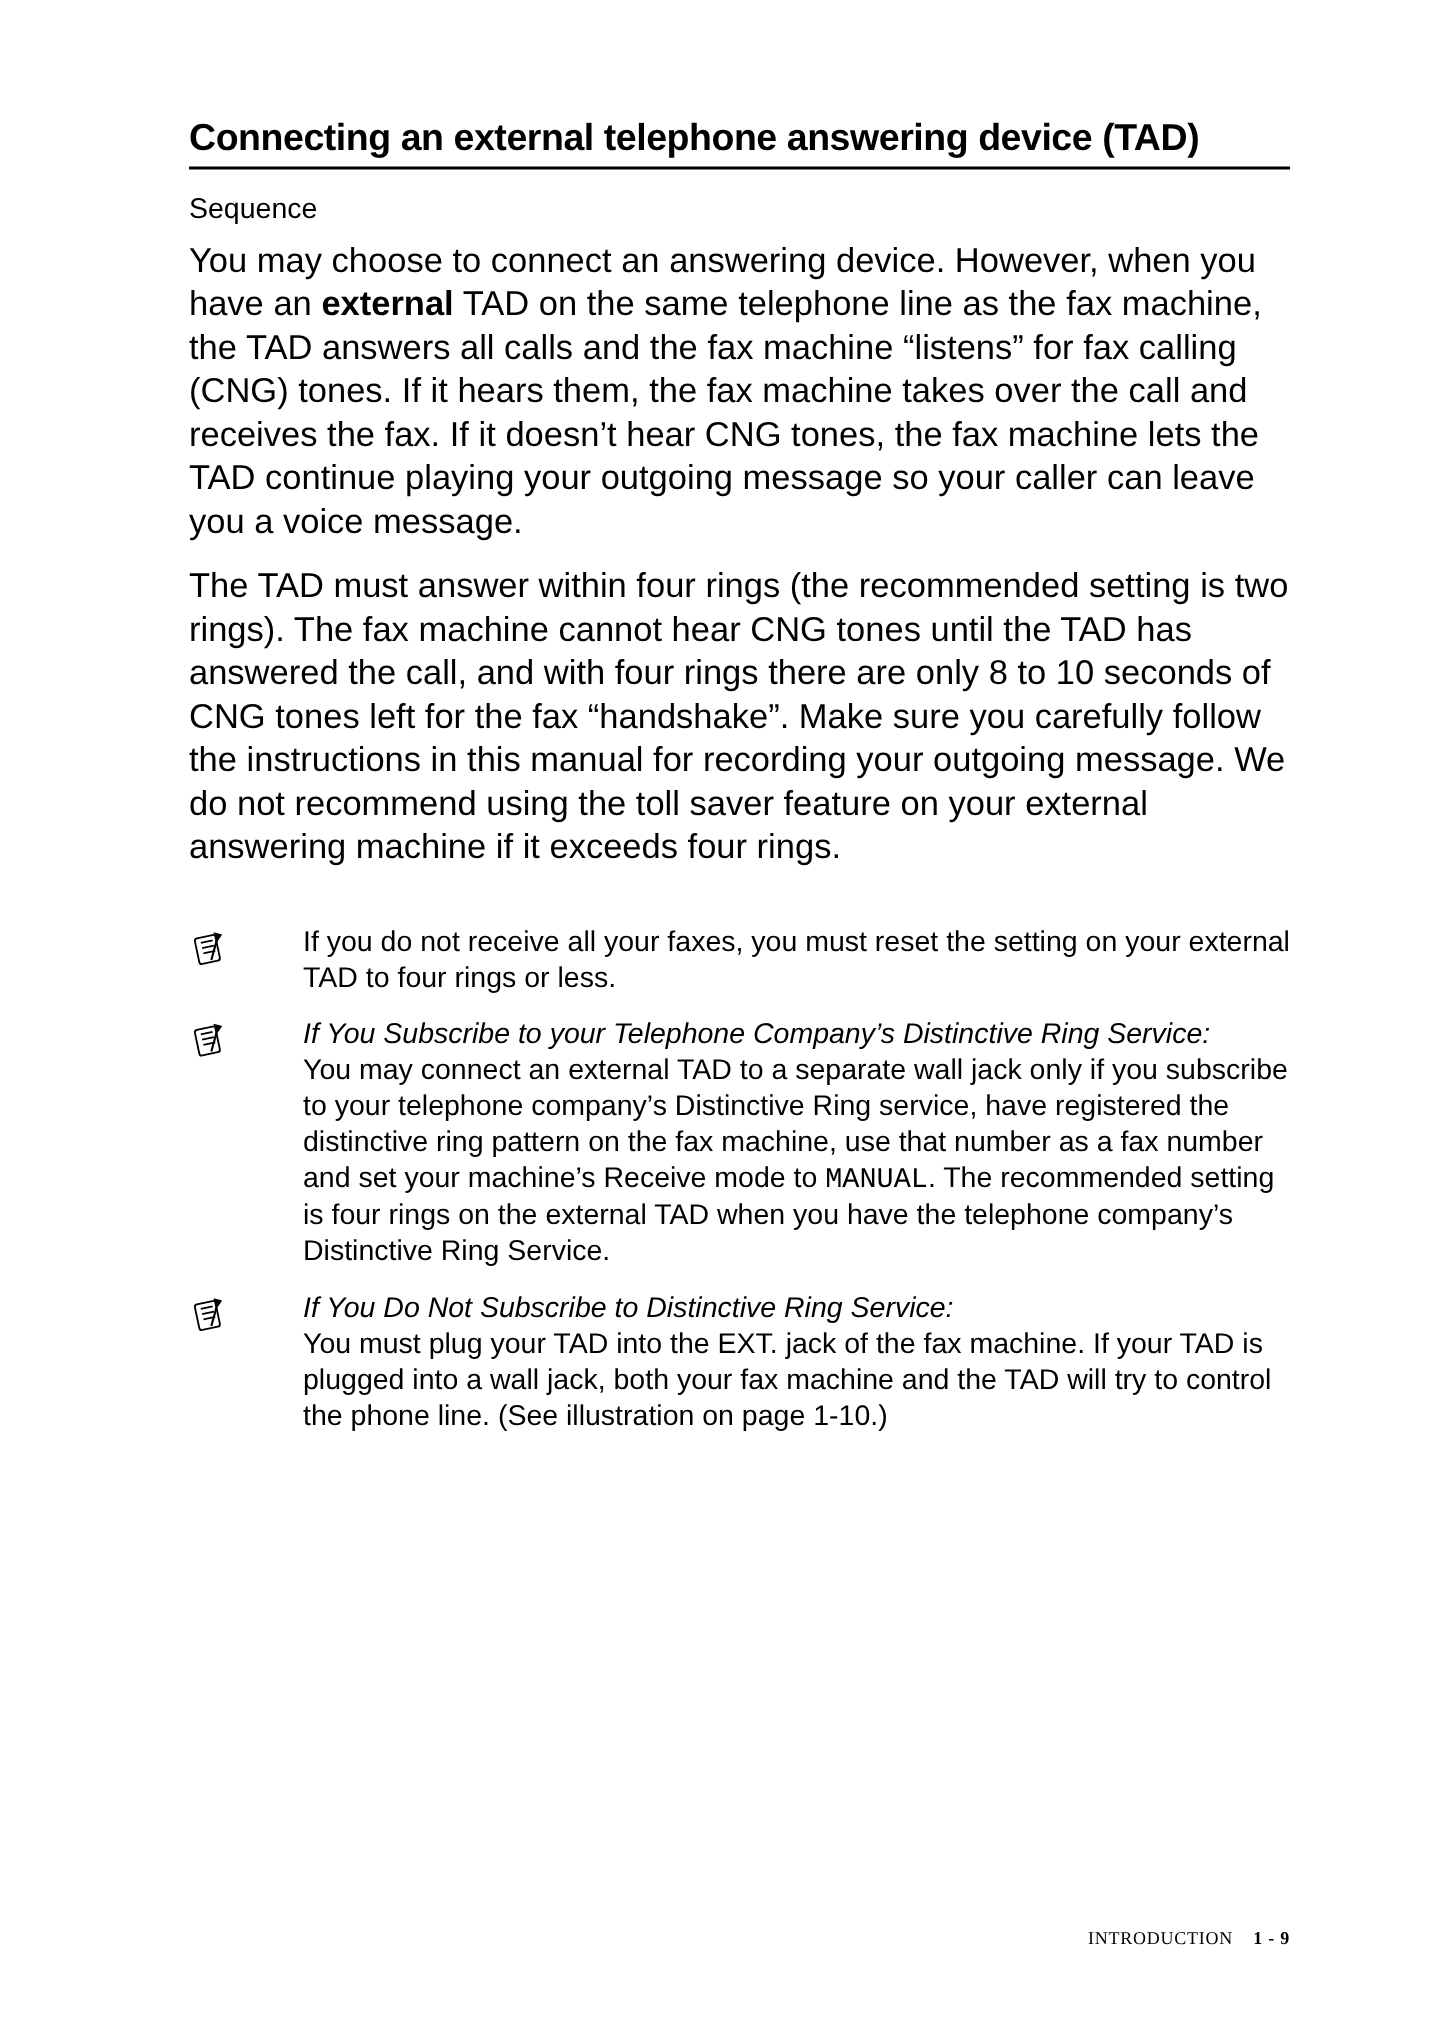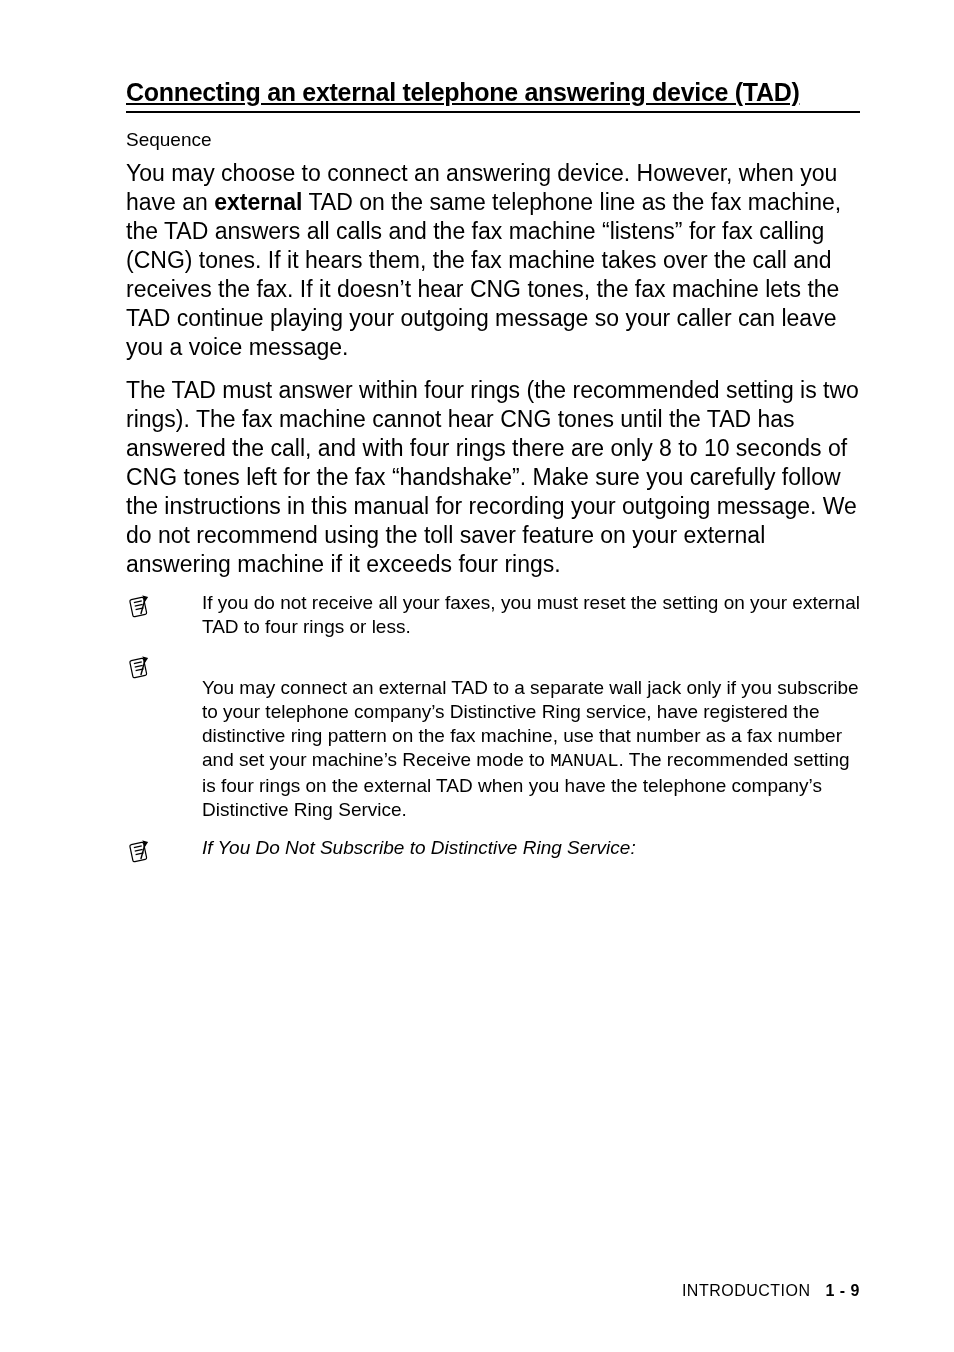--- a/index.html
+++ b/index.html
@@ -8,38 +8,37 @@
     font-family: Arial, Helvetica, sans-serif;
     color: #000;
     padding: 78px 94px 60px 126px;
     position: relative;
   }
   .h1 {
     font-size: 25px;
     font-weight: bold;
     letter-spacing: -0.3px;
     margin-bottom: 4px;
-    text-decoration: underline;
   }
   .hr {
     border: none;
     border-top: 2px solid #000;
     margin-bottom: 16px;
   }
   .h2 {
     font-size: 19px;
     font-weight: normal;
     margin-bottom: 8px;
   }
   .para {
     font-size: 23px;
     line-height: 1.26;
     margin-bottom: 14px;
   }
-  .para-spacer { margin-bottom: 12px; }
+  .para-spacer { margin-bottom: 38px; }
   .bold { font-weight: bold; }
   .mono {
     font-family: "Courier New", Courier, monospace;
     letter-spacing: 0;
   }
   .note {
     display: flex;
     align-items: flex-start;
     margin-bottom: 14px;
     gap: 42px;
@@ -54,22 +53,23 @@
   .note-body {
     flex: 1 1 auto;
     font-size: 19px;
     line-height: 1.26;
   }
   .note-body .italic { font-style: italic; }
   .footer {
     position: absolute;
     bottom: 52px;
     right: 94px;
-    font-size: 16px;
+    font-size: 12px;
     letter-spacing: 0.5px;
+    font-family: Liberation Serif, serif;
   }
   .footer .sect { font-weight: bold; margin-left: 10px; }
 </style>
 </head>
 <body>
 
 <h1 class="h1">Connecting an external telephone answering device (TAD)</h1>
 <hr class="hr">
 
 <h2 class="h2">Sequence</h2>
@@ -103,39 +103,40 @@
       <line x1="9" y1="11" x2="18" y2="9"></line>
       <line x1="10" y1="15" x2="19" y2="13"></line>
       <line x1="11" y1="19" x2="20" y2="17"></line>
     </g>
     <g stroke="#000" fill="none" stroke-width="1.6">
       <line x1="22" y1="6" x2="17" y2="24"></line>
       <path d="M20 4 L24 5 L22 8 Z" fill="#000"></path>
     </g>
   </svg>
   <div class="note-body">
-    <br>
+    <span class="italic">If You Subscribe to your Telephone Company’s Distinctive Ring Service:</span><br>
     <span>You may connect an external TAD to a separate wall jack only if you subscribe to your telephone company’s Distinctive Ring service, have registered the distinctive ring pattern on the fax machine, use that number as a fax number and set your machine’s Receive mode to </span><span class="mono">MANUAL</span><span>. The recommended setting is four rings on the external TAD when you have the telephone company’s Distinctive Ring Service.</span>
   </div>
 </div>
 
 <div class="note">
   <svg class="note-icon" viewBox="0 0 32 32">
     <g stroke="#000" fill="none" stroke-width="1.4">
       <rect x="6" y="6" width="16" height="20" rx="2" transform="rotate(-12 14 16)"></rect>
       <line x1="9" y1="11" x2="18" y2="9"></line>
       <line x1="10" y1="15" x2="19" y2="13"></line>
       <line x1="11" y1="19" x2="20" y2="17"></line>
     </g>
     <g stroke="#000" fill="none" stroke-width="1.6">
       <line x1="22" y1="6" x2="17" y2="24"></line>
       <path d="M20 4 L24 5 L22 8 Z" fill="#000"></path>
     </g>
   </svg>
   <div class="note-body">
     <span class="italic">If You Do Not Subscribe to Distinctive Ring Service:</span><br>
+    <span>You must plug your TAD into the EXT. jack of the fax machine. If your TAD is plugged into a wall jack, both your fax machine and the TAD will try to control the phone line. (See illustration on page 1-10.)</span>
   </div>
 </div>
 
 <div class="footer">
   <span>INTRODUCTION</span>
   <span class="sect">1 - 9</span>
 </div>
 
 </body></html>

